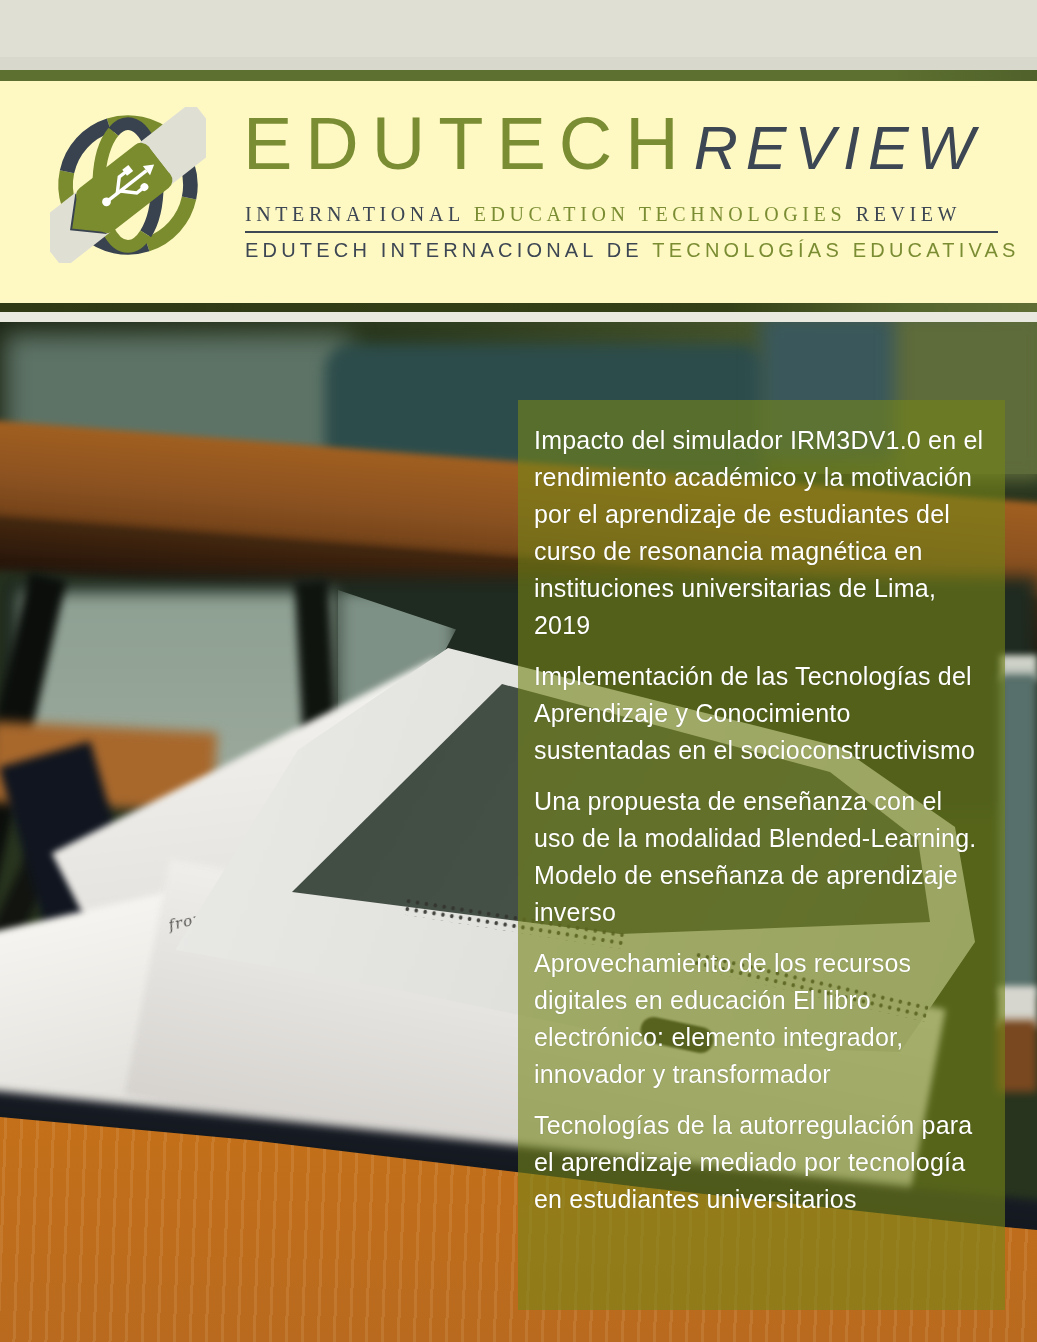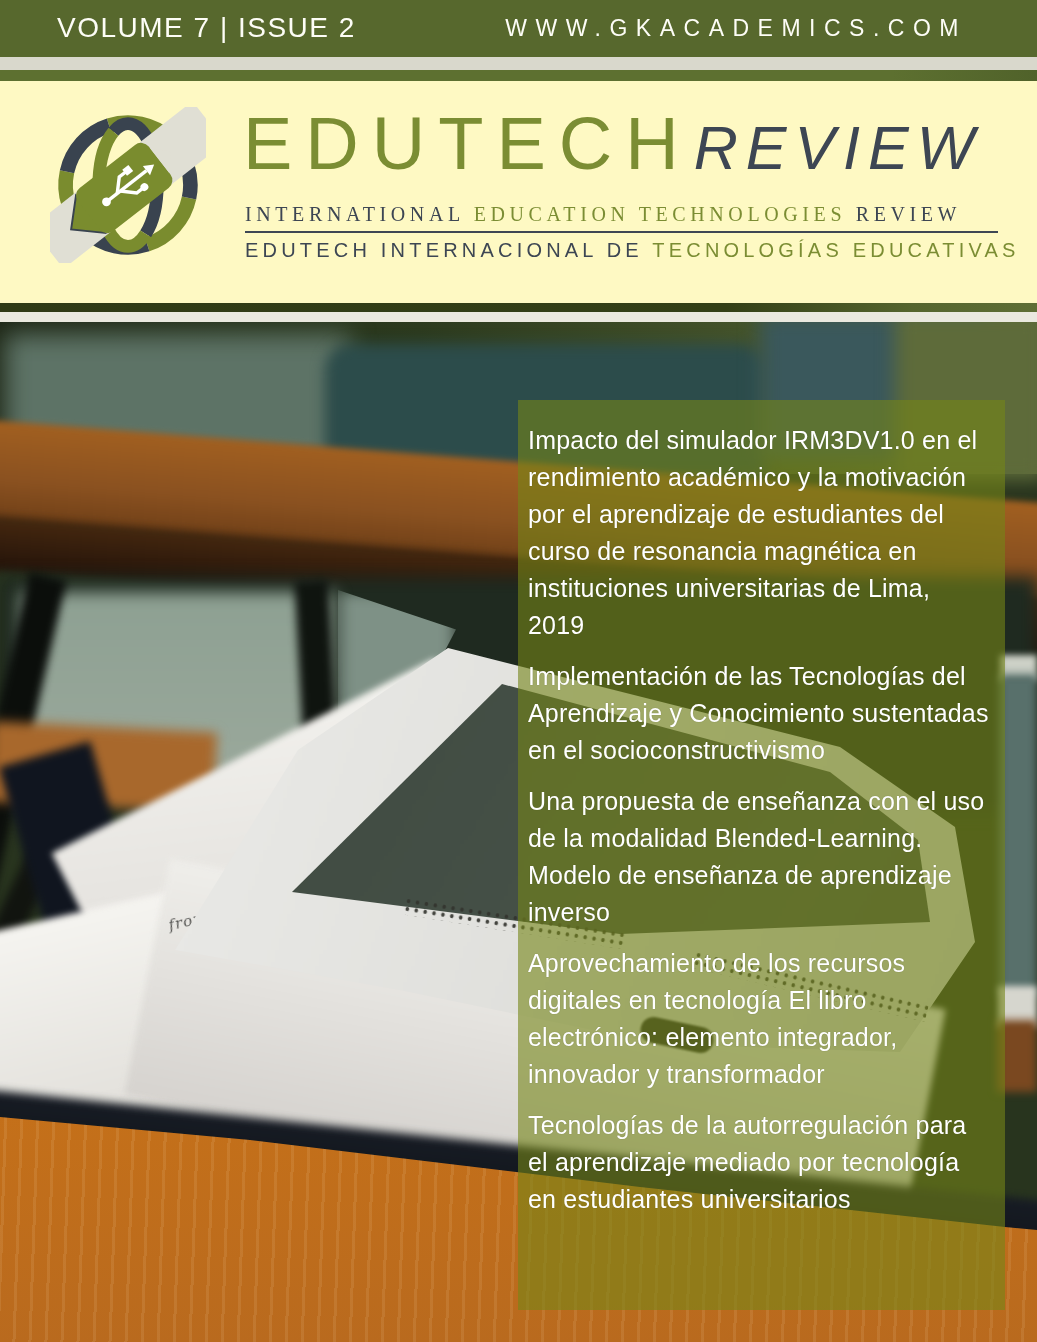--- a/index.html
+++ b/index.html
@@ -121,37 +121,33 @@
   .ph-floor{left:0;top:0;width:1037px;height:1020px;
     clip-path:polygon(0 795px,250px 818px,640px 865px,1005px 905px,1037px 908px,1037px 1020px,0 1020px);
     background:
       repeating-linear-gradient(92deg,rgba(255,235,200,.10) 0 3px,rgba(0,0,0,0) 3px 16px),
       linear-gradient(180deg,#b4641a 0%,#cd7a1f 35%,#c87218 70%,#b96a1e 100%);}
 
   
   .panel{
     left:518px;top:400px;width:487px;height:910px;
     background:rgba(116,134,24,0.60);
-    box-sizing:border-box;padding:22px 16px 0 10px;
+    box-sizing:border-box;padding:22px 16px 0 16px;
   }
   .panel p{
     margin:0 0 14px 0;color:#ffffff;font-size:25px;line-height:37px;
     font-weight:400;letter-spacing:.2px;
     text-shadow:0 0 1px rgba(40,50,10,.35);
   }
 </style>
 </head>
 <body>
 
 <div class="page">
 
-  <div class="abs topbar">
-    <div class="vol">VOLUME 7 | ISSUE 2</div>
-    <div class="url">WWW.GKACADEMICS.COM</div>
-  </div>
   <div class="abs stripe-light1"></div>
   <div class="abs stripe-olive"></div>
 
   <div class="abs header">
     <svg class="abs logo" viewBox="0 0 160 160" width="156" height="156" aria-hidden="true">
 
       <circle cx="80" cy="80" r="64" fill="none" stroke="#7a8c2e" stroke-width="15" stroke-dasharray="67 67" transform="rotate(12 80 80)"></circle>
       <circle cx="80" cy="80" r="64" fill="none" stroke="#39434f" stroke-width="15" stroke-dasharray="67 67" stroke-dashoffset="67" transform="rotate(12 80 80)"></circle>
 
       <ellipse cx="80" cy="80" rx="30" ry="63" fill="none" stroke="#39434f" stroke-width="13" stroke-dasharray="52 52"></ellipse>
@@ -221,17 +217,17 @@
     <div class="ph-speaker2"></div>
     <div class="ph-port"></div>
     <div class="ph-cover-bottom"></div>
     <div class="ph-floor"></div>
   </div>
 
   <div class="abs panel">
     <p>Impacto del simulador IRM3DV1.0 en el rendimiento académico y la motivación por el aprendizaje de estudiantes del curso de resonancia magnética en instituciones universitarias de Lima, 2019</p>
     <p>Implementación de las Tecnologías del Aprendizaje y Conocimiento sustentadas en el socioconstructivismo</p>
     <p>Una propuesta de enseñanza con el uso de la modalidad Blended-Learning. Modelo de enseñanza de aprendizaje inverso</p>
-    <p>Aprovechamiento de los recursos digitales en tecnología El libro electrónico: elemento integrador, innovador y transformador</p>
+    <p>Aprovechamiento de los recursos digitales en educación El libro electrónico: elemento integrador, innovador y transformador</p>
     <p>Tecnologías de la autorregulación para el aprendizaje mediado por tecnología en estudiantes universitarios</p>
   </div>
 
 </div>
 
 </body></html>

